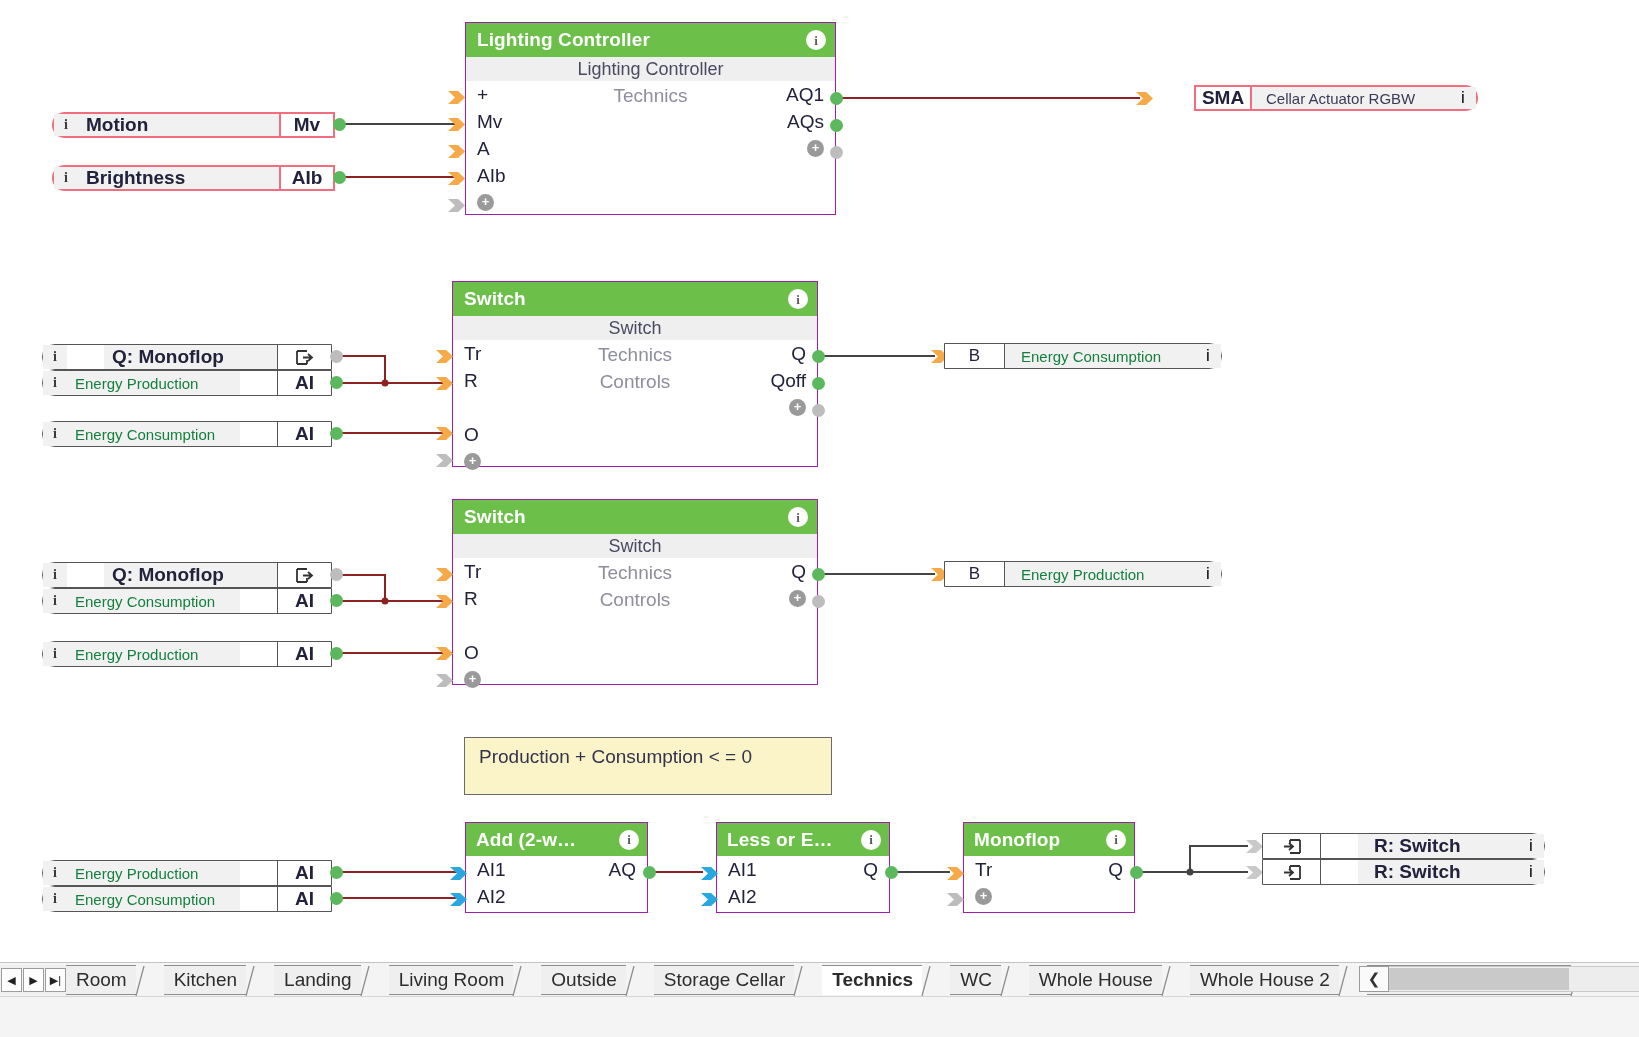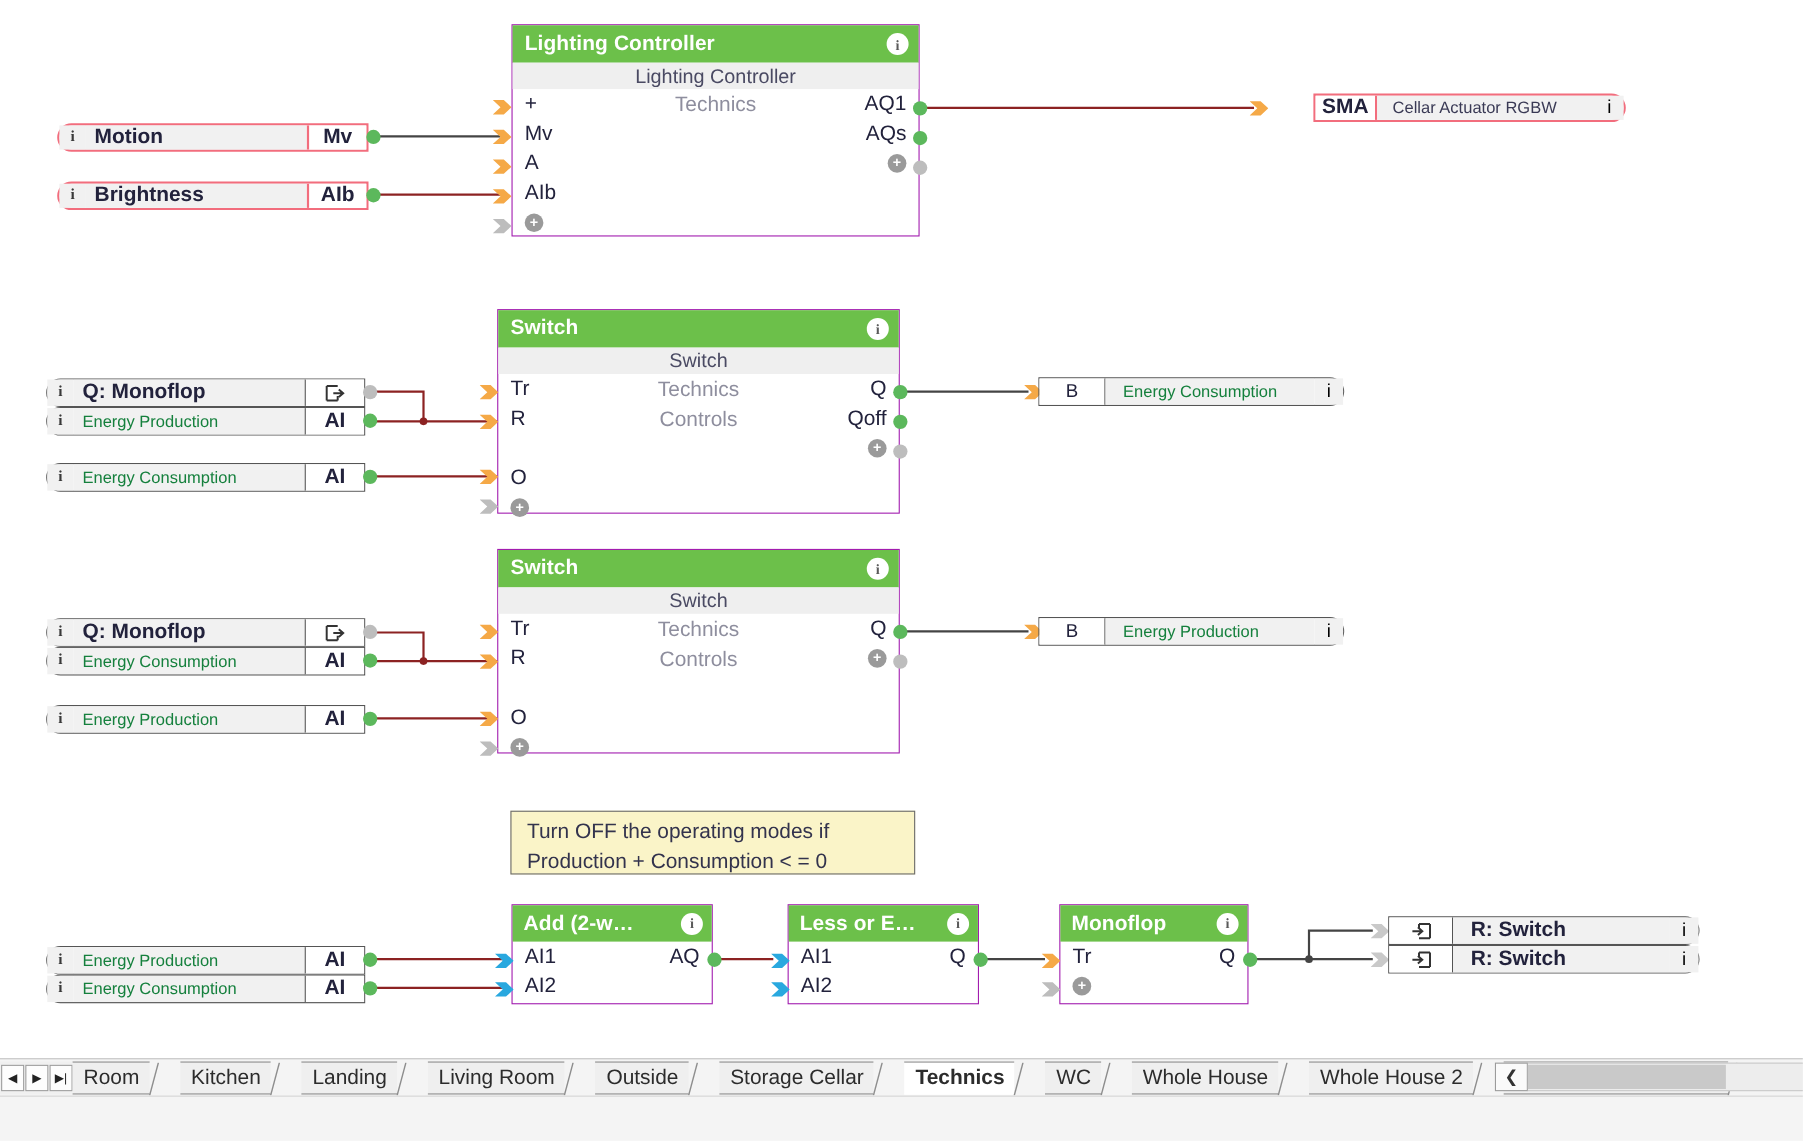--- a/index.html
+++ b/index.html
@@ -42,21 +42,21 @@
   .io-red{border:2px solid #f26d7d;border-radius:13px 0 0 13px;}
   .io-red .io-name{font-weight:bold;font-size:19px;color:#22223c;}
   .io-red .io-type{font-weight:bold;font-size:19px;border-left:2px solid #f26d7d;}
   .io-gray{border:1px solid #555;border-radius:13px 0 0 13px;}
   .io-gray .io-type{border-left:1px solid #555;}
   .io-rt{border:1px solid #555;border-radius:0 13px 13px 0;}
   .io-rt .io-type{border-right:1px solid #555;}
   .io-rt-red{border:2px solid #f26d7d;border-radius:0 13px 13px 0;}
   .io-rt-red .io-type{border-right:2px solid #f26d7d;font-weight:bold;font-size:19px;}
 
-  .bold-label{font-weight:bold;font-size:19px;color:#22223c;}
+  .bold-label{font-weight:bold;font-size:19px;color:#22223c;margin-left:37px;}
   .small-label{font-size:15px;color:#15803d;text-align:right;}
 
   
   .comment{position:absolute;background:#faf4c8;border:1px solid #6b6b6b;padding:5px 12px 7px 14px;box-sizing:border-box;color:#33334d;font-size:19px;line-height:27px;}
 
   
   .wire-layer{position:absolute;left:0;top:0;width:1639px;height:962px;pointer-events:none;}
 
   
   .tabbar{position:absolute;left:0;top:962px;width:1639px;height:75px;background:#f4f4f4;border-top:1px solid #c3c3c3;box-sizing:border-box;}
@@ -335,21 +335,20 @@
   <svg class="arw" style="left:931px;top:567px;">
       <polygon points="0,1 10,1 17,7.5 10,14 0,14 7,7.5" fill="#f5a947"></polygon>
     </svg>
   <div class="ionode io-rt" style="left:944px;top:561px;width:278px;">
     <span class="io-type" style="width:60px;background:#fff;">B</span>
     <span class="io-name small-label" style="padding-left:16px;">Energy Production</span>
     <span class="io-tail">i</span>
   </div>
 
   <div class="comment" style="left:464px;top:737px;width:368px;height:58px;">
-    <div>Turn OFF the operating modes if</div>
     <div>Production + Consumption &lt; = 0</div>
   </div>
 
   <div class="ionode io-gray" style="left:42px;top:860px;width:290px;">
     <span class="io-i">i</span>
     <span class="io-name small-label">Energy Production</span>
     <span class="io-type bold-label">AI</span>
   </div>
   <div class="odot" style="left:330px;top:866px;background:#5cb85c;"></div>
 

